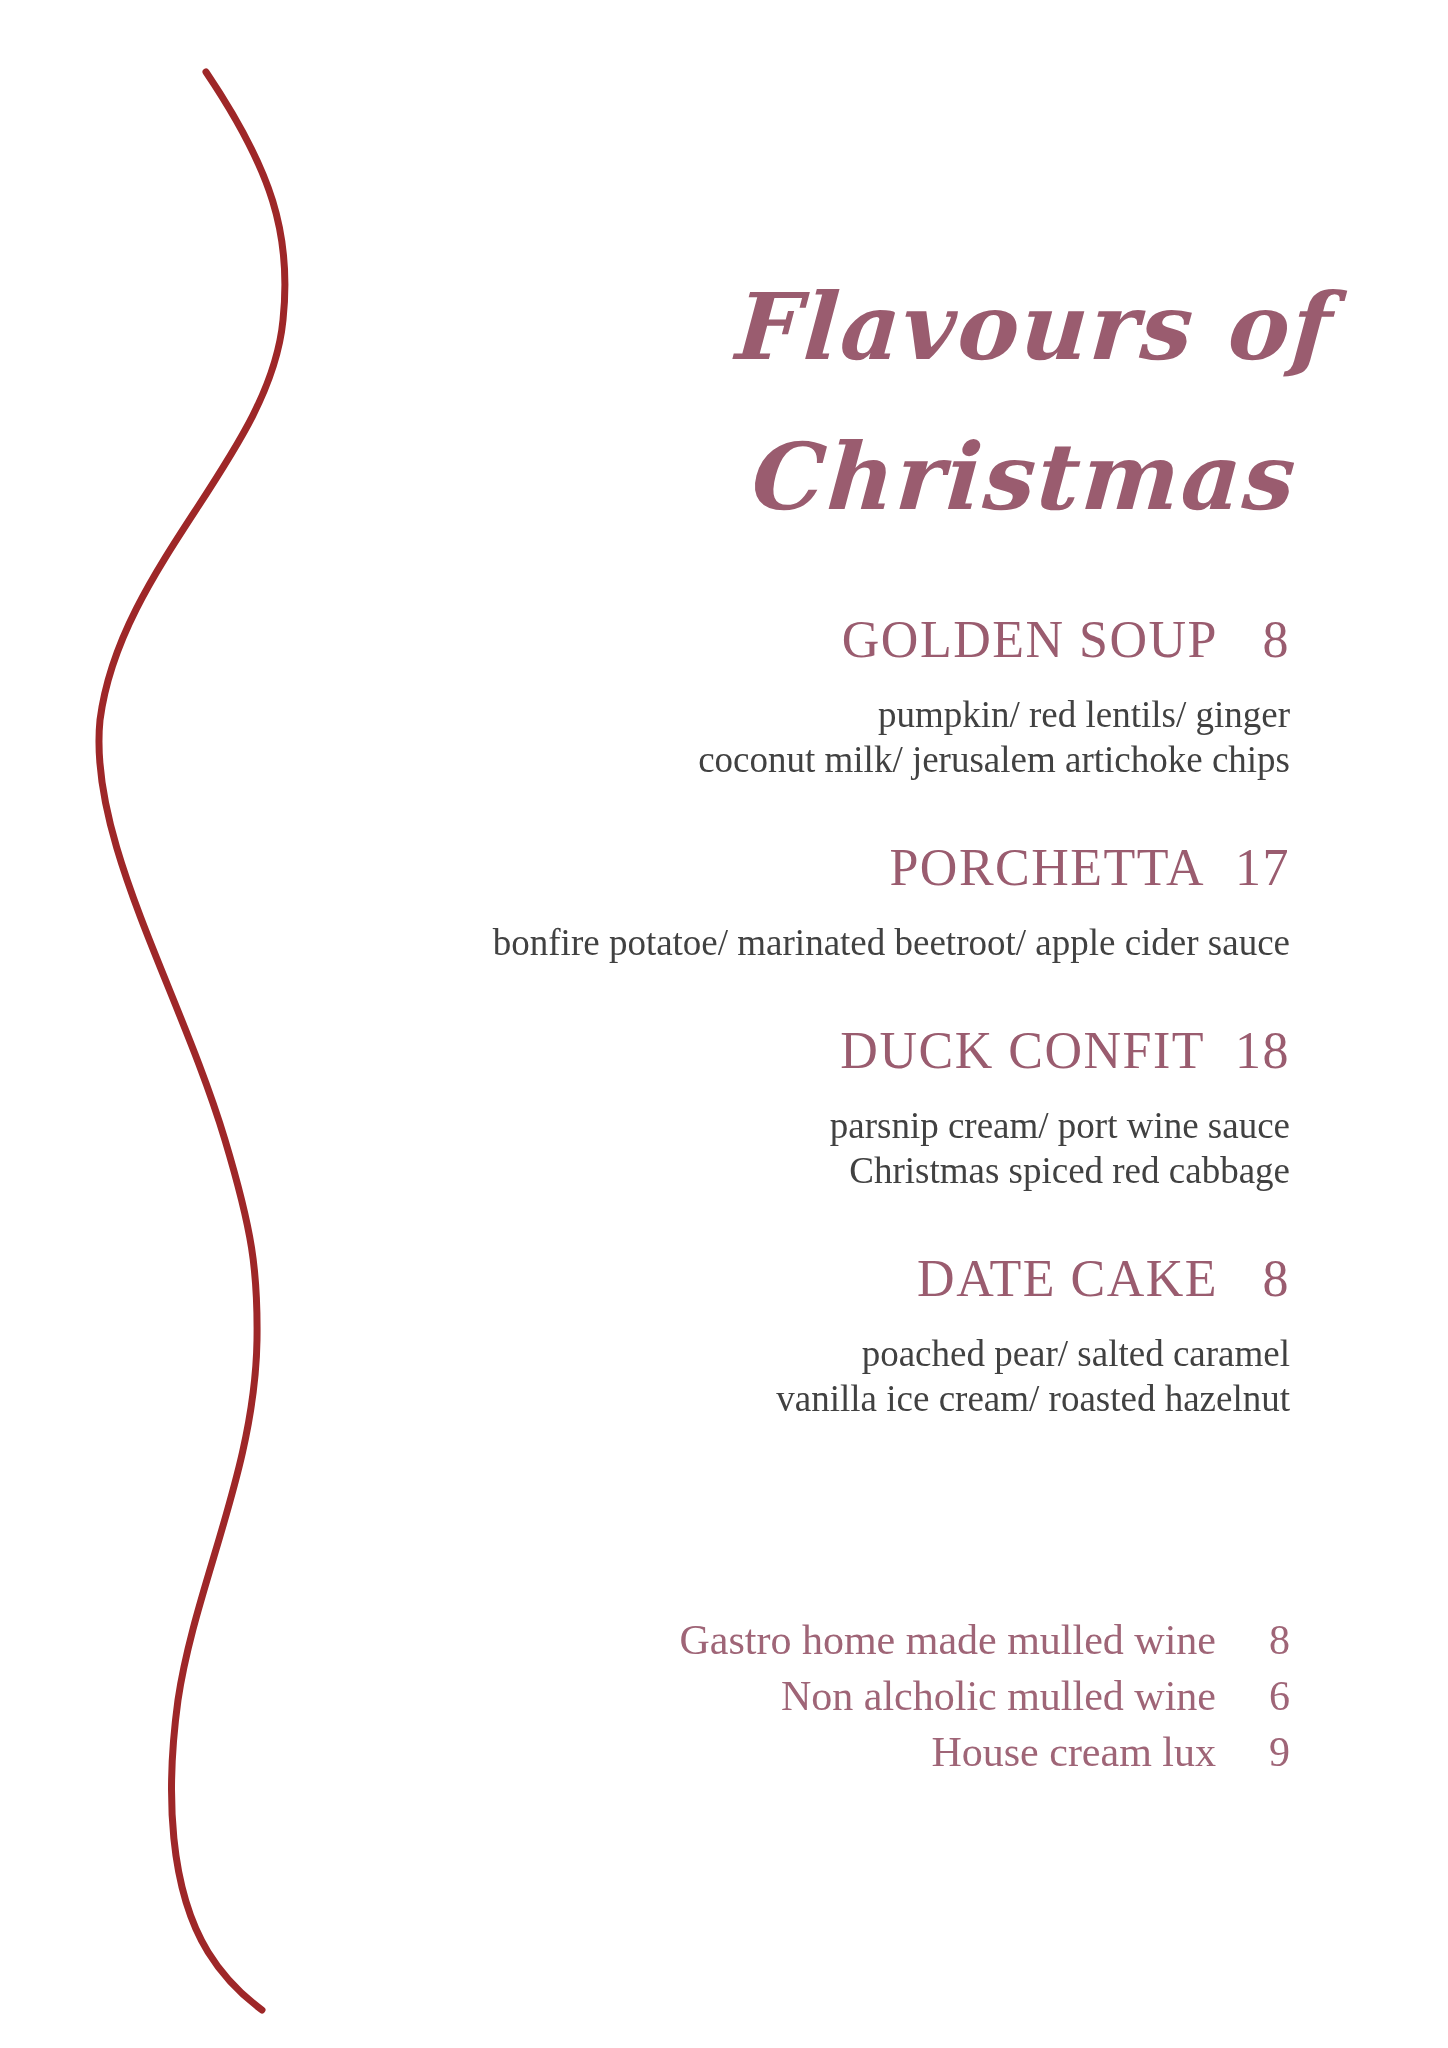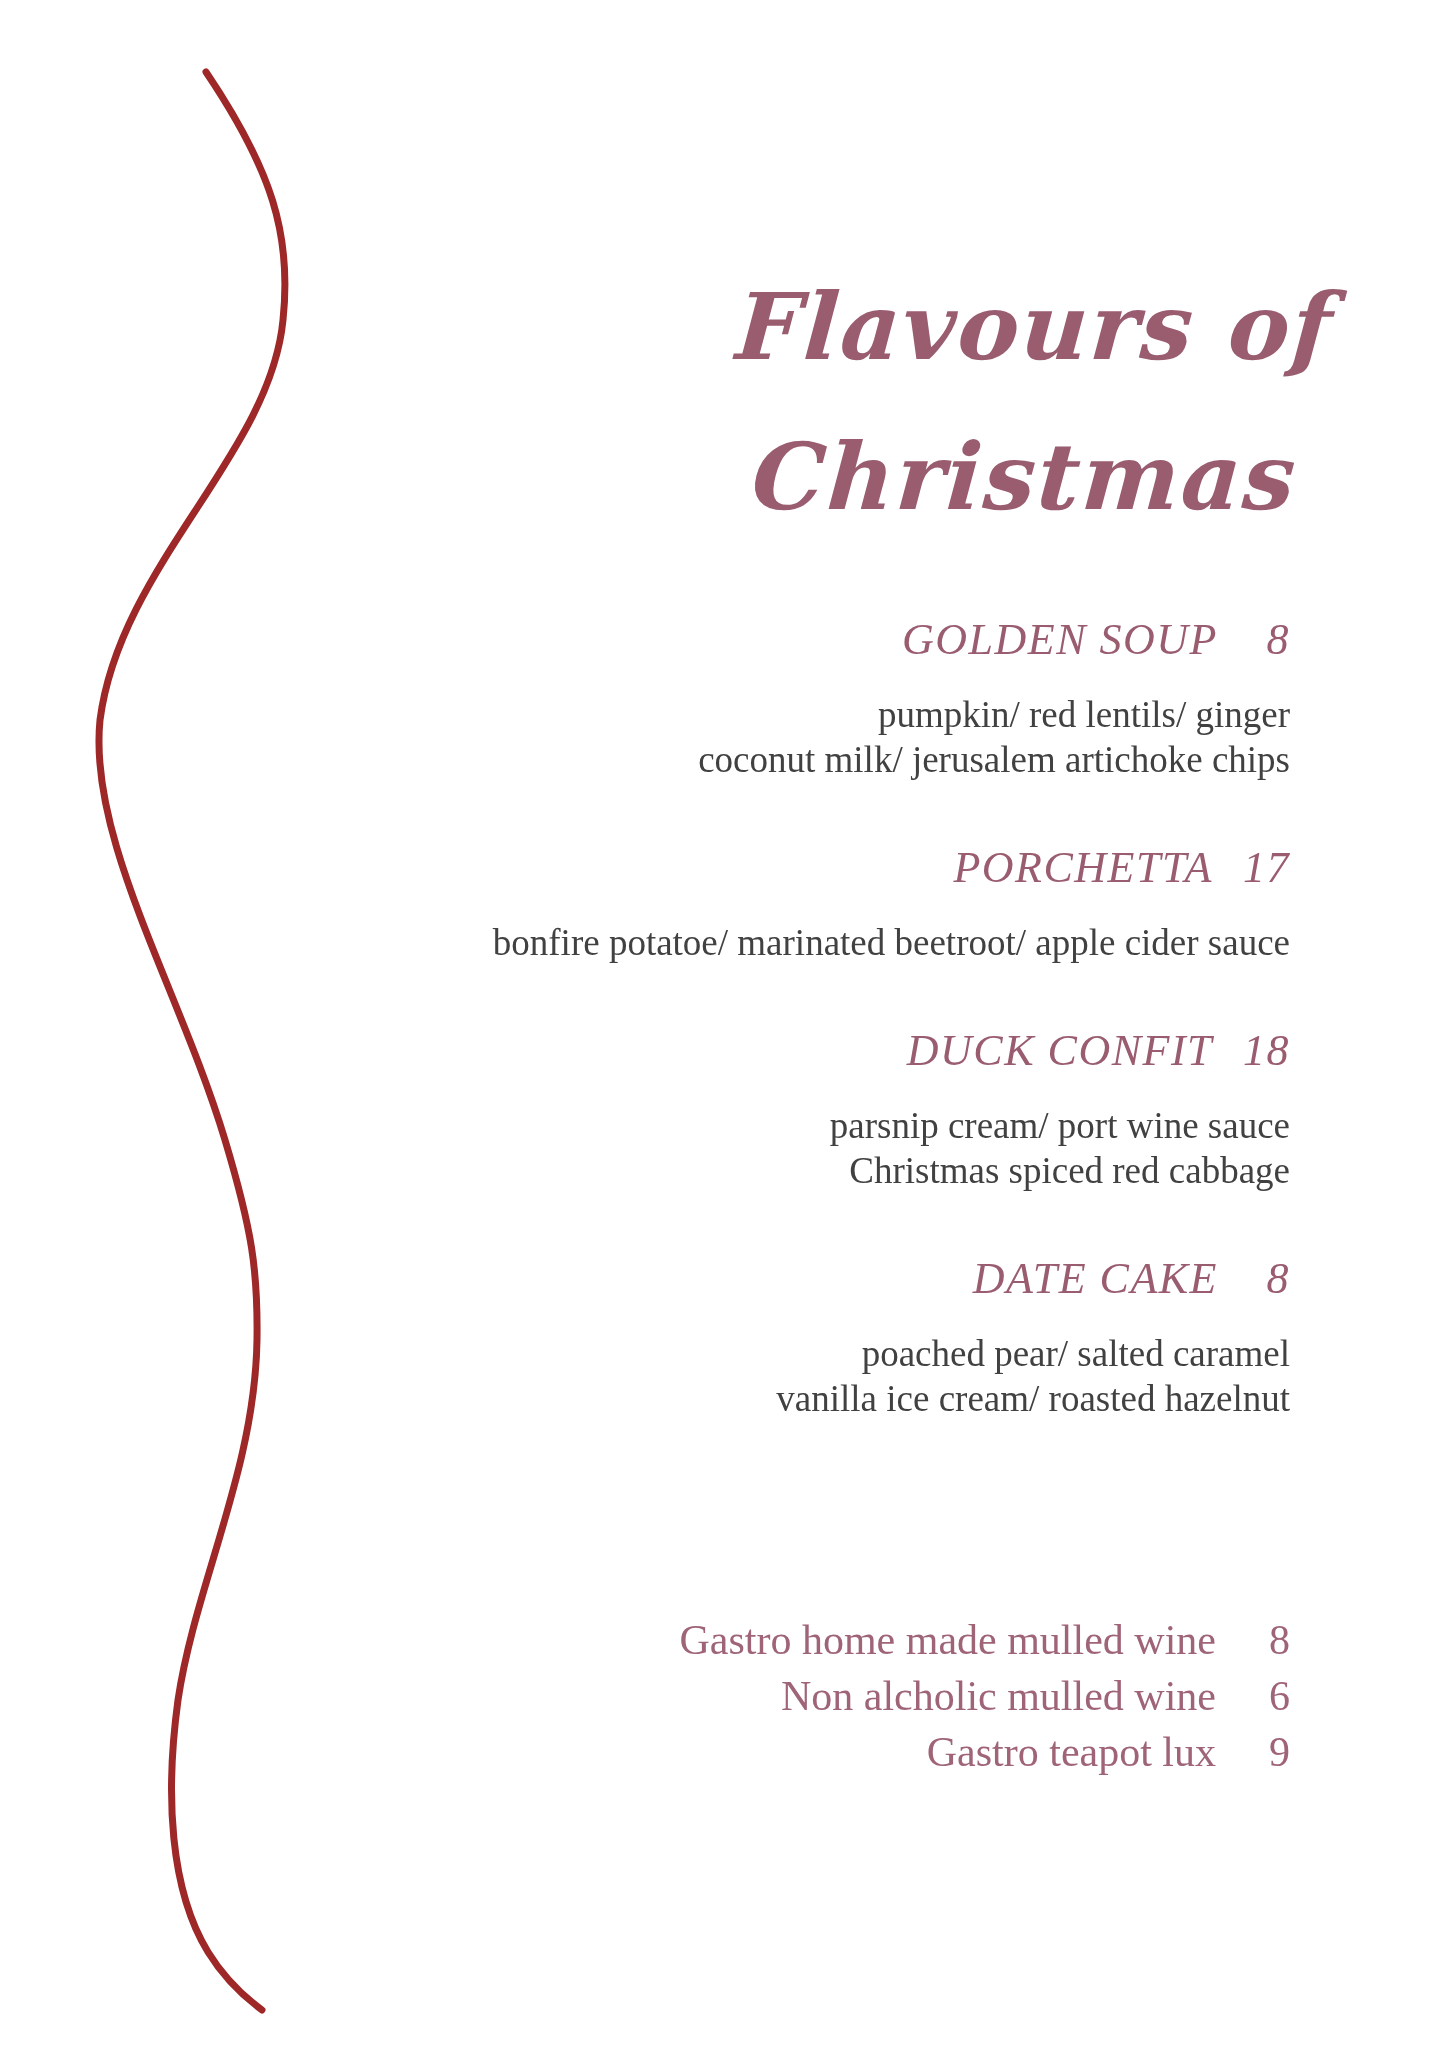--- a/index.html
+++ b/index.html
@@ -49,26 +49,25 @@
     position: absolute;
     top: 606px;
     left: 150px;
     right: 158px;
     text-align: right;
   }
   .item {
     margin-bottom: 52px;
   }
   .item-heading {
-    font-size: 44px;
+    font-size: 52px;
     line-height: 68px;
     letter-spacing: 1.5px;
     color: var(--heading-color, #9a5c6f);
     white-space: nowrap;
-    font-style: italic;
   }
   .item-price {
     display: inline-block;
     min-width: 42px;
     margin-left: 30px;
     text-align: right;
   }
   .item-desc {
     margin-top: 18px;
   }
@@ -151,16 +150,16 @@
           <div class="item-desc-line">vanilla ice cream/ roasted hazelnut</div>
         </div>
   </div>
 </div>
 
   <div class="drinks" id="drinks-list">
   <div class="drink"><span class="drink-name">Gastro home made mulled wine</span><span class="drink-price">8</span></div>
 
   <div class="drink"><span class="drink-name">Non alcholic mulled wine</span><span class="drink-price">6</span></div>
 
-  <div class="drink"><span class="drink-name">Gastro teapot lux</span><span class="drink-price">9</span></div>
+  <div class="drink"><span class="drink-name">House cream lux</span><span class="drink-price">9</span></div>
 </div>
 
 </div>
 
 </body></html>

